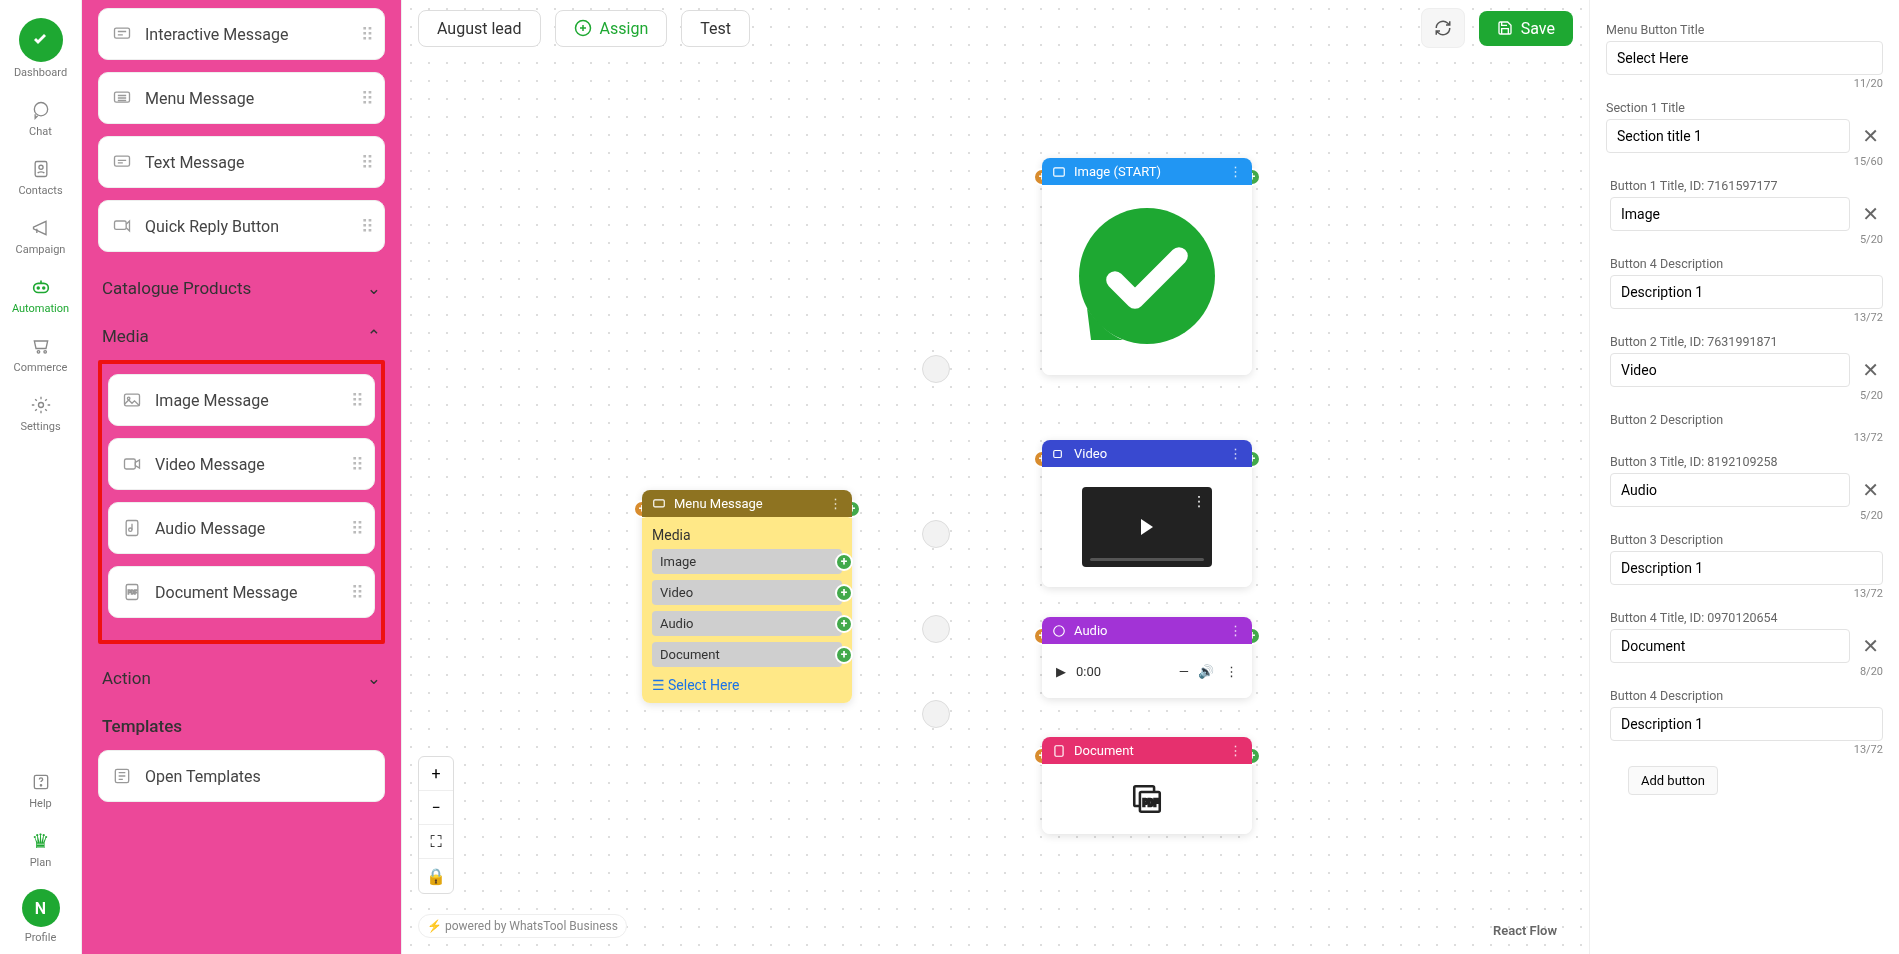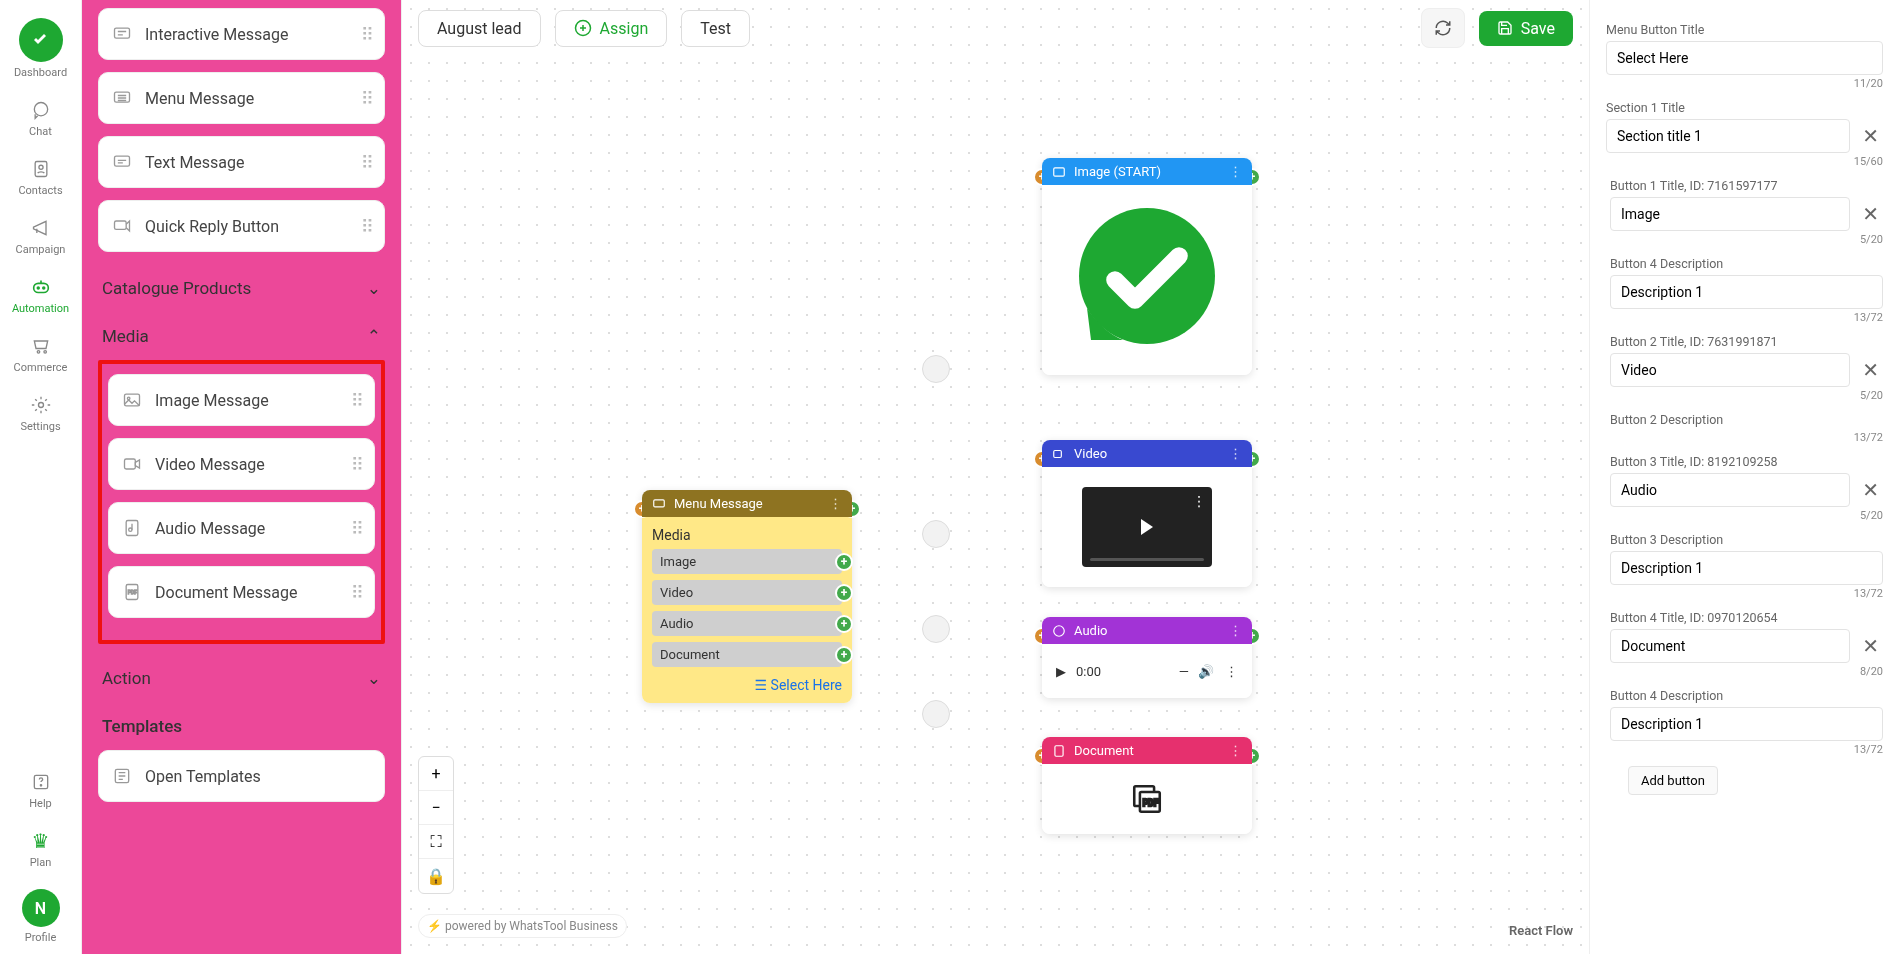--- a/index.html
+++ b/index.html
@@ -40,37 +40,37 @@
 .port.in{background:#d88c2e}
 .port-plus::after{content:"+";font-weight:700;line-height:1}
 .dot-node{position:absolute;width:28px;height:28px;border-radius:50%;background:#f2f2f2;border:1px solid #ddd}
 
 .menu-node{width:210px}
 .menu-node .node-head{background:#8e7321}
 .menu-node .node-body{background:#ffe887;padding:10px}
 .menu-cat{font-size:14px;color:#333;margin-bottom:6px}
 .menu-row{position:relative;background:#cfcfcf;border-radius:4px;padding:5px 8px;margin-bottom:6px;font-size:13px;color:#333}
 .menu-row .port{right:-2px;top:50%;transform:translate(50%,-50%)}
-.menu-foot{text-align:right;color:#1a73e8;font-size:14px;padding-top:4px}
+.menu-foot{text-align:left;color:#1a73e8;font-size:14px;padding-top:4px}
 
 .img-node .node-head{background:#2196f3}
 .img-node .node-body{padding:10px;display:flex;align-items:center;justify-content:center;height:190px}
 .vid-node .node-head{background:#3949d0}
 .vid-node .node-body{padding:16px;height:120px;display:flex;align-items:center;justify-content:center}
 .aud-node .node-head{background:#a233d6}
 .aud-node .node-body{padding:14px;height:54px;display:flex;align-items:center;gap:10px;font-size:13px}
 .doc-node .node-head{background:#e6306e}
 .doc-node .node-body{padding:18px;display:flex;align-items:center;justify-content:center;height:70px}
 
 .ctrl-stack{position:absolute;left:16px;bottom:60px;display:flex;flex-direction:column;background:#fff;border:1px solid #ddd;border-radius:6px}
 .ctrl-stack button{width:34px;height:34px;border:none;background:none;border-bottom:1px solid #eee;cursor:pointer;font-size:16px}
 .ctrl-stack button:last-child{border-bottom:none}
 .powered{position:absolute;left:16px;bottom:16px;font-size:12px;color:#888;background:#fff;padding:4px 8px;border-radius:12px;border:1px solid #eee}
 .powered .bolt{color:#f5a623}
-.rf-mark{position:absolute;right:16px;bottom:16px;font-size:13px;color:#666;font-weight:600}
+.rf-mark{position:absolute;right:32px;bottom:16px;font-size:13px;color:#666;font-weight:600}
 
 .right-panel{width:310px;border-left:1px solid #eee;padding:12px 16px;overflow-y:auto;font-size:14px}
 .rp-label{color:#666;font-size:12.5px;margin:10px 0 4px}
 .rp-input{width:100%;border:1px solid #e3e3e3;border-radius:4px;padding:8px 10px;font-size:14px}
 .rp-count{text-align:right;font-size:11px;color:#888;margin-top:2px}
 .rp-row{display:flex;align-items:center;gap:8px}
 .rp-row .rp-input{flex:1}
 .rp-close{color:#666;font-size:20px;cursor:pointer;padding:4px}
 .rp-sub{margin-left:4px}
 .add-btn{border:1px solid #e3e3e3;background:#fafafa;border-radius:4px;padding:6px 12px;font-size:13px;margin-top:10px;margin-left:22px;cursor:pointer}

